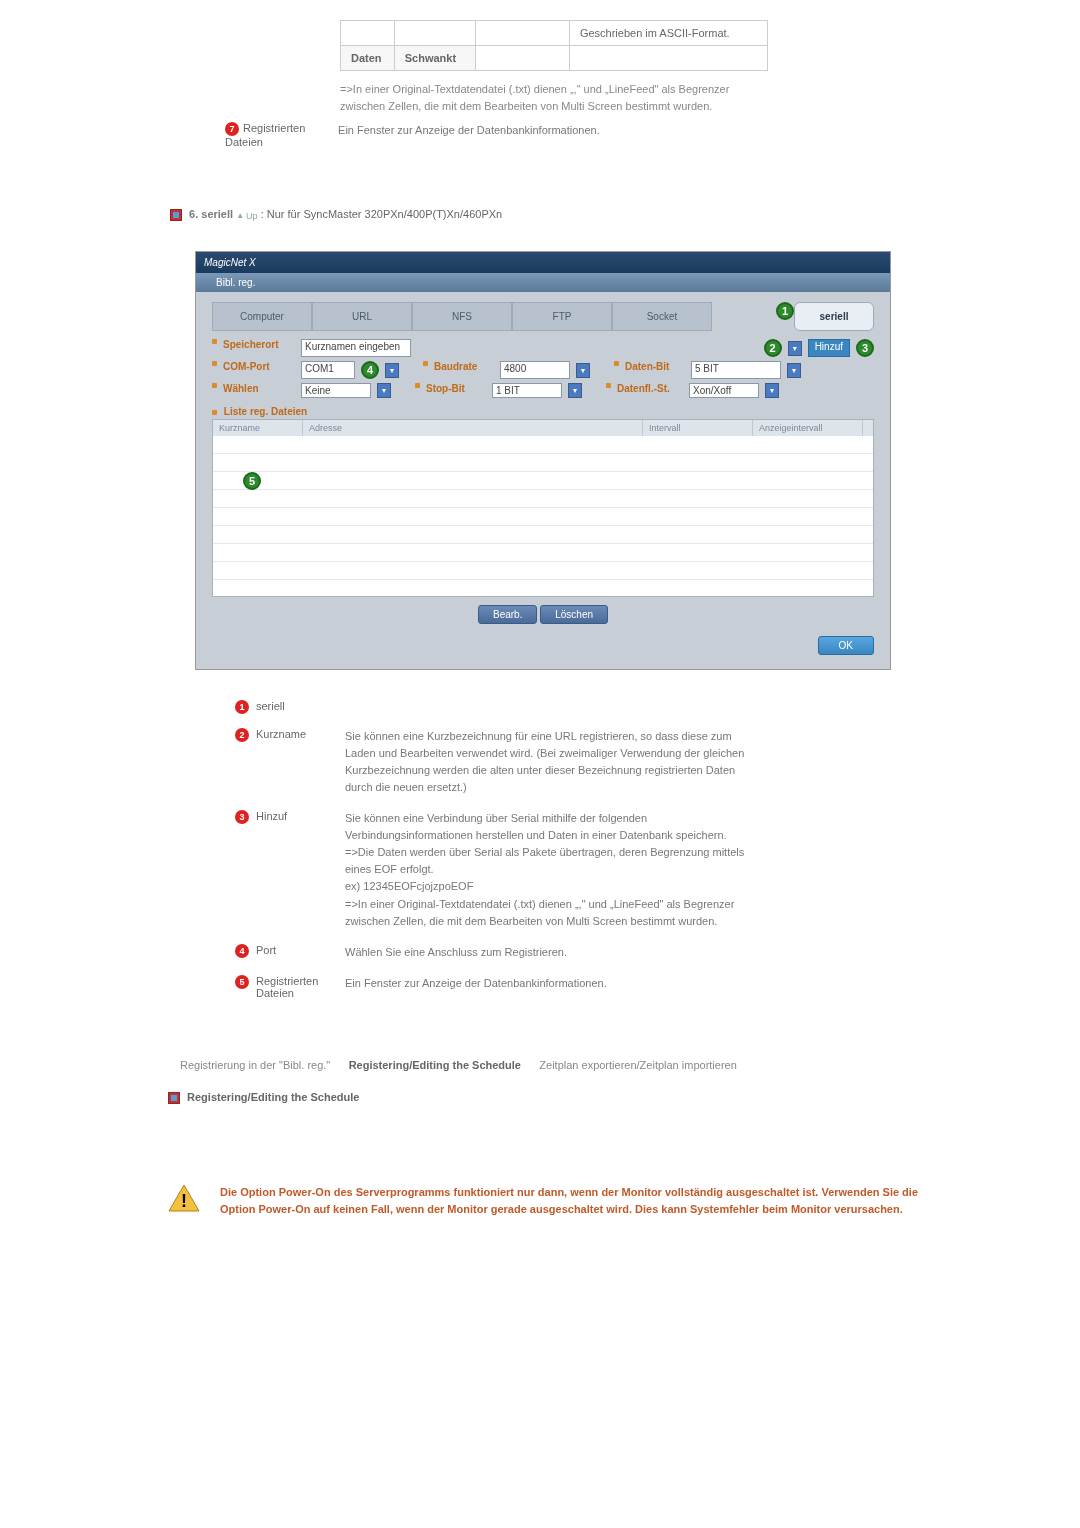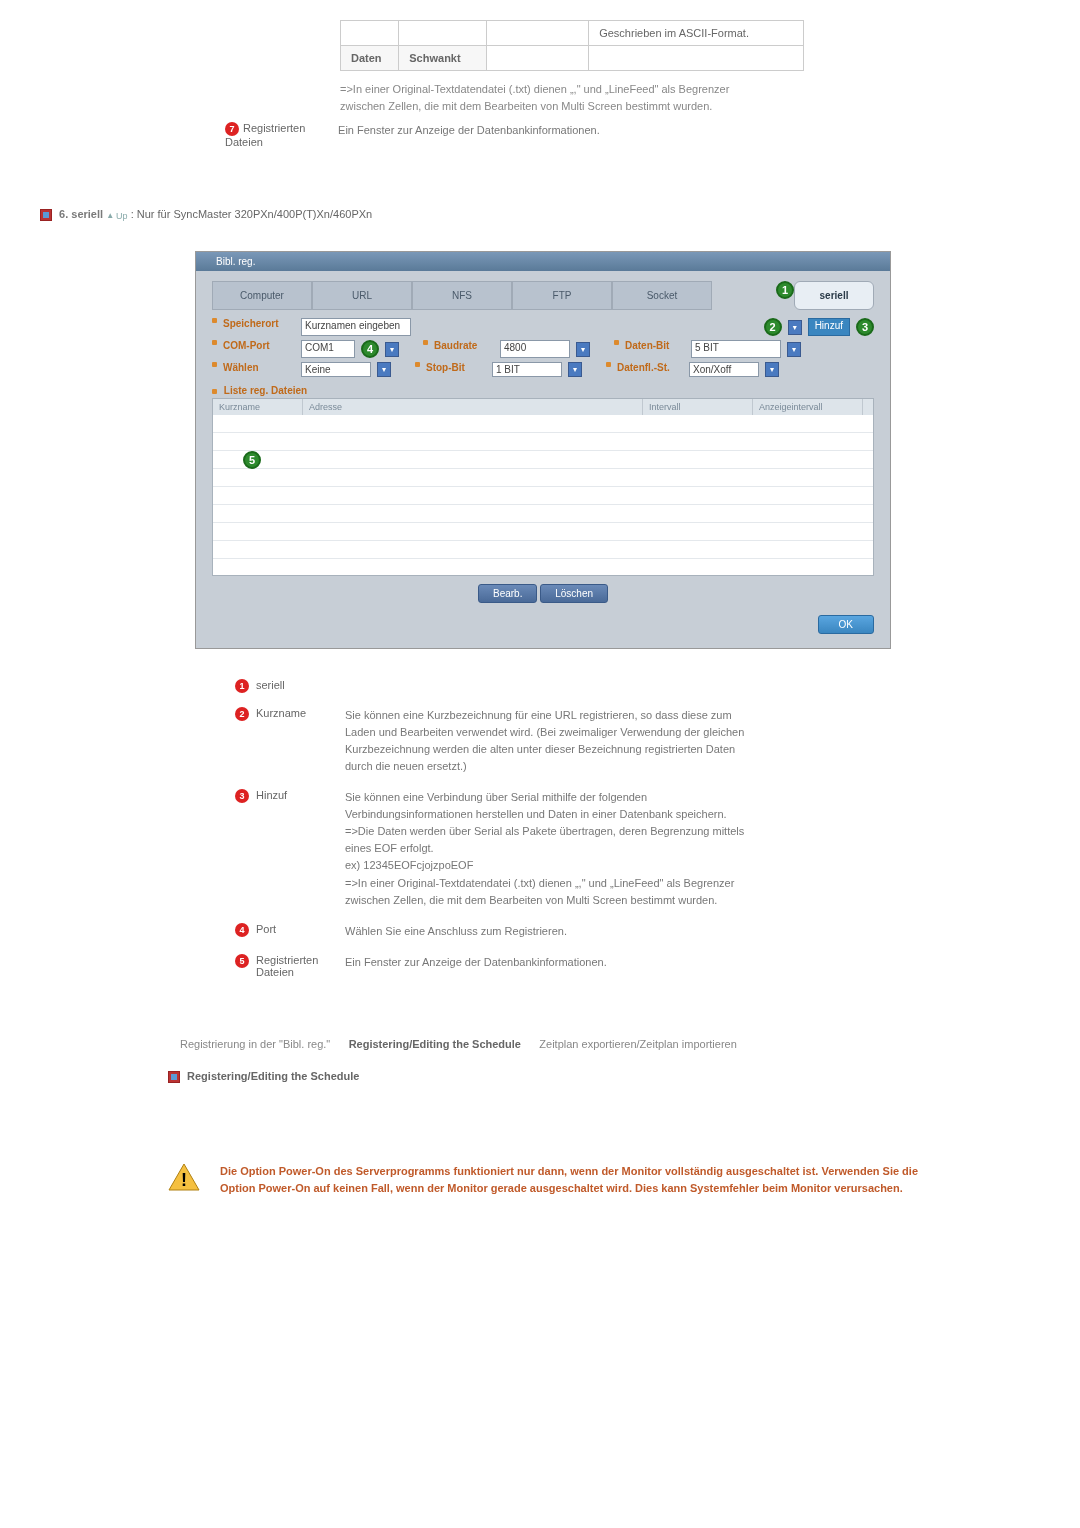--- a/index.html
+++ b/index.html
@@ -8,21 +8,21 @@
     font-size: 11px;
     color: #555;
     background: #fff;
     margin: 0;
     padding: 20px 40px;
     width: 1080px;
   }
   .top-table {
     border-collapse: collapse;
     margin-left: 300px;
-    width: 464px;
+    width: 428px;
     border-radius: 21px;
   }
   .top-table td {
     border: 1px solid #ccc;
     padding: 6px 10px;
     font-size: 11px;
     color: #666;
     vertical-align: top;
   }
   .top-table .th {
@@ -63,20 +63,21 @@
   }
   .col-right {
     display: inline-block;
     vertical-align: top;
     width: 420px;
     color: #777;
     line-height: 1.5;
   }
   .section-head {
     margin-top: 60px;
+    margin-left: 130px;
     font-size: 11px;
     color: #666;
   }
   .section-head .icon-sq {
     display: inline-block;
     width: 12px;
     height: 12px;
     background: #b33;
     vertical-align: middle;
     margin-right: 4px;
@@ -315,20 +316,21 @@
 <div class="section-head">
   <span class="icon-sq"></span>
   <b>6. seriell</b>
   <span class="up">
       <span>Up</span>
     </span>
   <span>: Nur für SyncMaster 320PXn/400P(T)Xn/460PXn</span>
 </div>
 
 <div class="dialog-wrap">
+  <div class="dlg-title">MagicNet X</div>
   <div class="dlg-sub">Bibl. reg.</div>
   <div class="dlg-body">
     <div class="tabs">
       <div class="tab">Computer</div>
       <div class="tab">URL</div>
       <div class="tab">NFS</div>
       <div class="tab">FTP</div>
       <div class="tab">Socket</div>
       <div class="spacer"></div>
       <span class="circle-badge">1</span>

